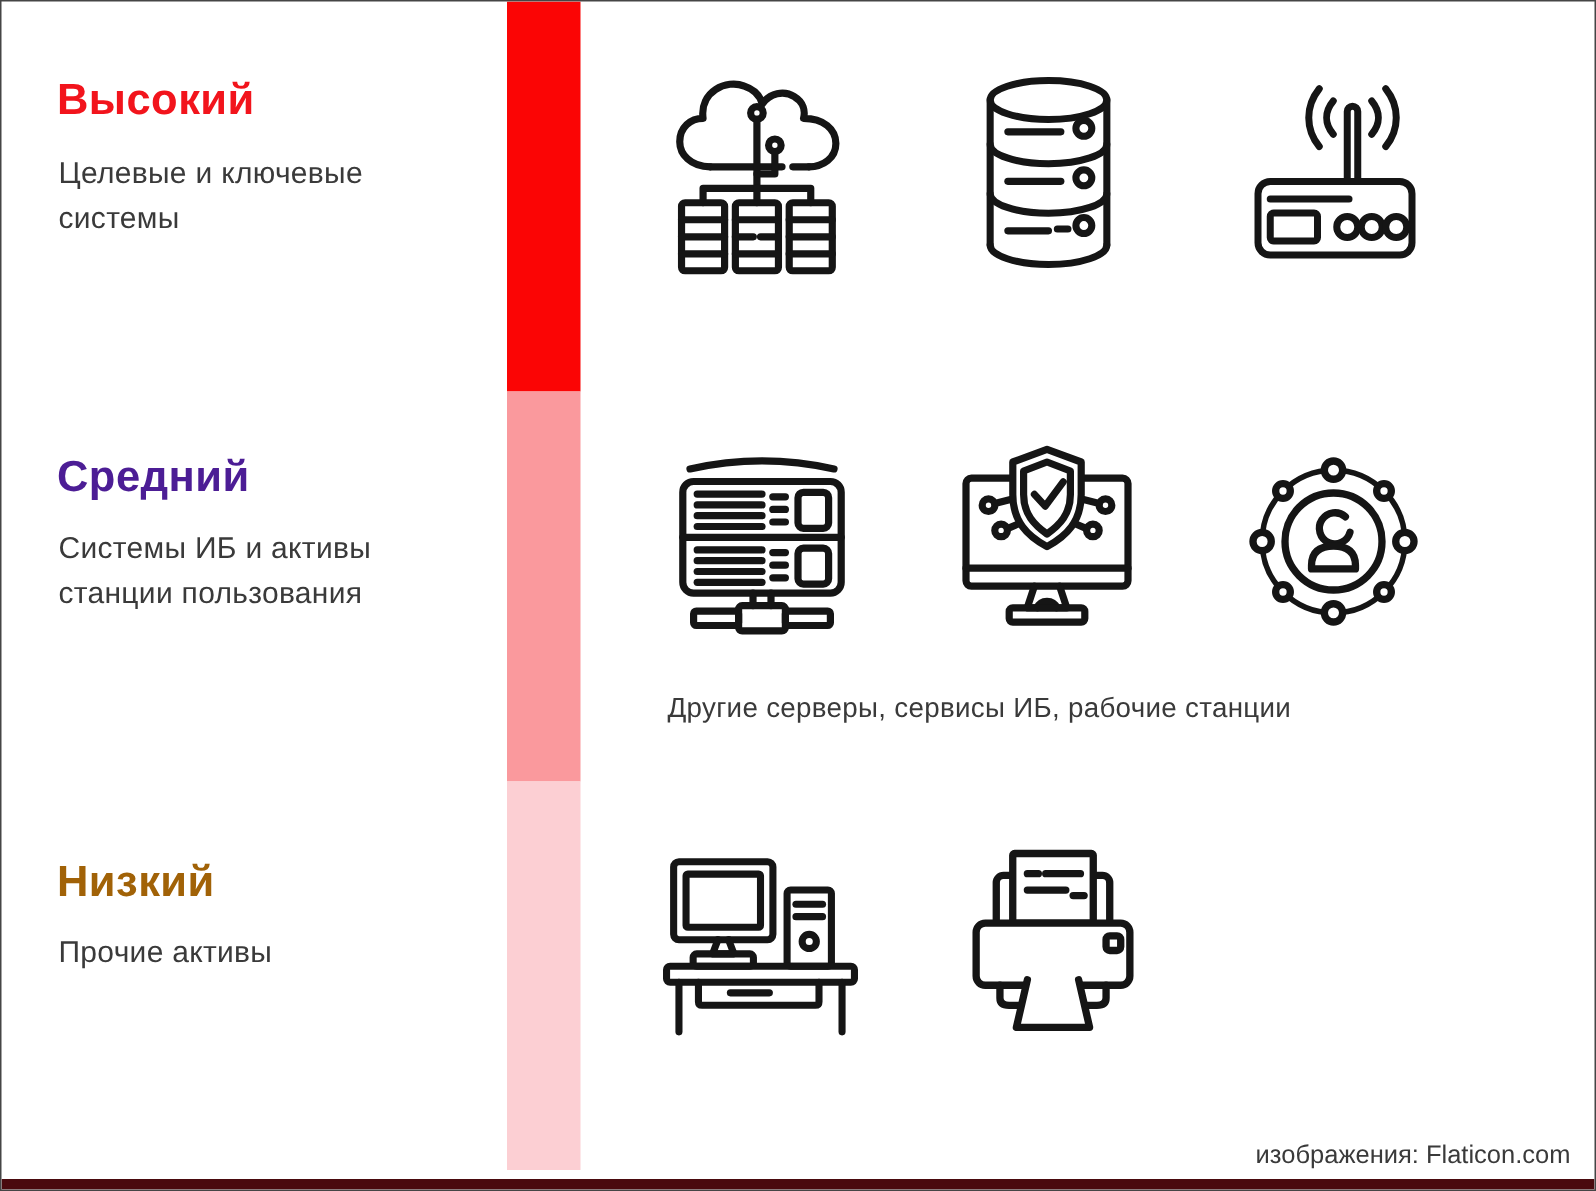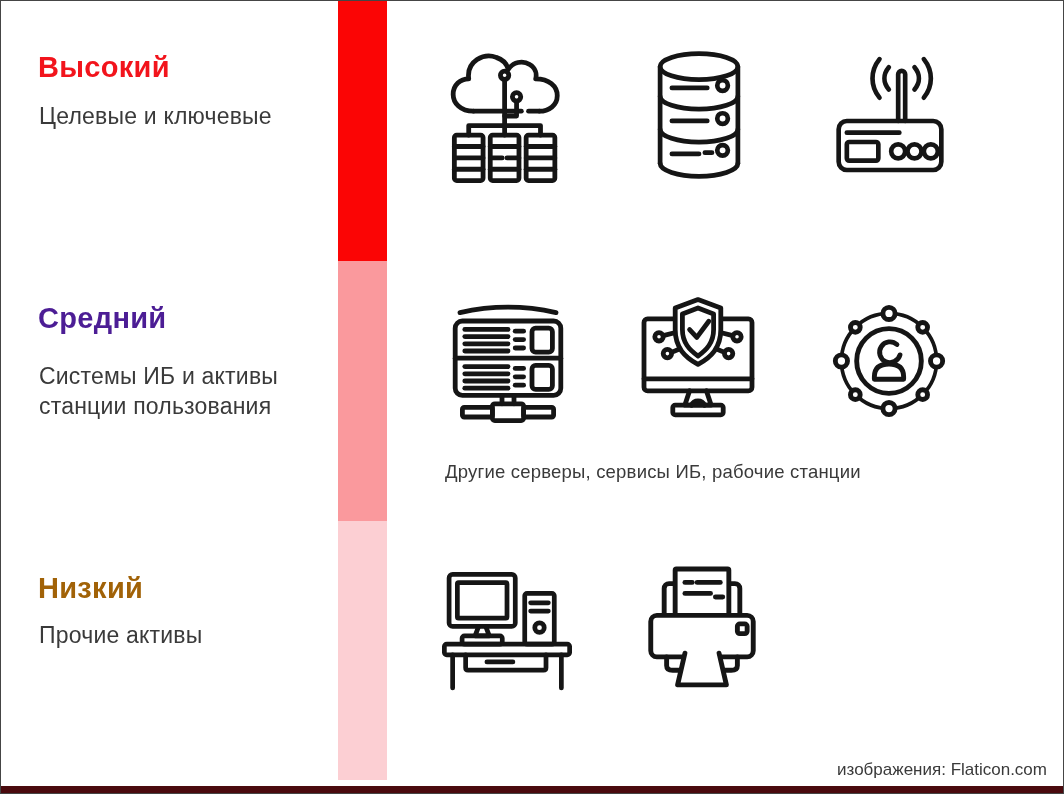--- a/index.html
+++ b/index.html
@@ -4,22 +4,22 @@
 <style>
   html,body{margin:0;padding:0;background:#fff;}
   .canvas{
     position:relative;width:1064px;height:794px;background:#ffffff;
     border:1px solid #454545;box-sizing:border-box;overflow:hidden;
     font-family:"Liberation Sans", sans-serif;
   }
   
   .level-title{position:absolute;left:37px;margin:0;font-size:29px;font-weight:800;letter-spacing:.3px;}
   .t1{top:50px}.t2{top:301px}.t3{top:571px}
-  .level-desc{position:absolute;left:38px;font-size:23px;line-height:30px;color:#3a3a3a;letter-spacing:.2px;}
-  .d1{top:100px}.d2{top:360px}.d3{top:619px}
+  .level-desc{position:absolute;left:38px;font-size:20px;line-height:30px;color:#3a3a3a;letter-spacing:.2px;}
+  .d1{top:100px}.d2{top:350px}.d3{top:619px}
   .level-desc span{display:block;}
   
   .bar{position:absolute;left:337px;top:0;width:49px;height:779px;display:flex;flex-direction:column;}
   .bar-seg{width:100%;}
   .seg1{height:260px}.seg2{height:260px}.seg3{height:259px}
   
   .caption{position:absolute;left:444px;width:590px;font-size:18.5px;line-height:28px;color:#3a3a3a;letter-spacing:.2px;}
   .c1{top:201px}.c2{top:457px}.c3{top:716px}
   .caption span{display:block;}
   
@@ -49,20 +49,21 @@
 
   <div class="bar">
     <div class="bar-seg seg1" style="background: rgb(251, 5, 5);"></div>
     <div class="bar-seg seg2" style="background: rgb(250, 153, 157);"></div>
     <div class="bar-seg seg3" style="background: rgb(252, 207, 211);"></div>
   </div>
 
   <h2 class="level-title t1" style="color: rgb(242, 20, 28);">Высокий</h2>
   <div class="level-desc d1">
     <span>Целевые и ключевые</span>
+    <span>системы</span>
   </div>
 
   <h2 class="level-title t2" style="color: #4c1d95;">Средний</h2>
   <div class="level-desc d2">
     <span>Системы ИБ и активы</span>
     <span>станции пользования</span>
   </div>
 
   <h2 class="level-title t3" style="color: #a16207;">Низкий</h2>
   <div class="level-desc d3">

